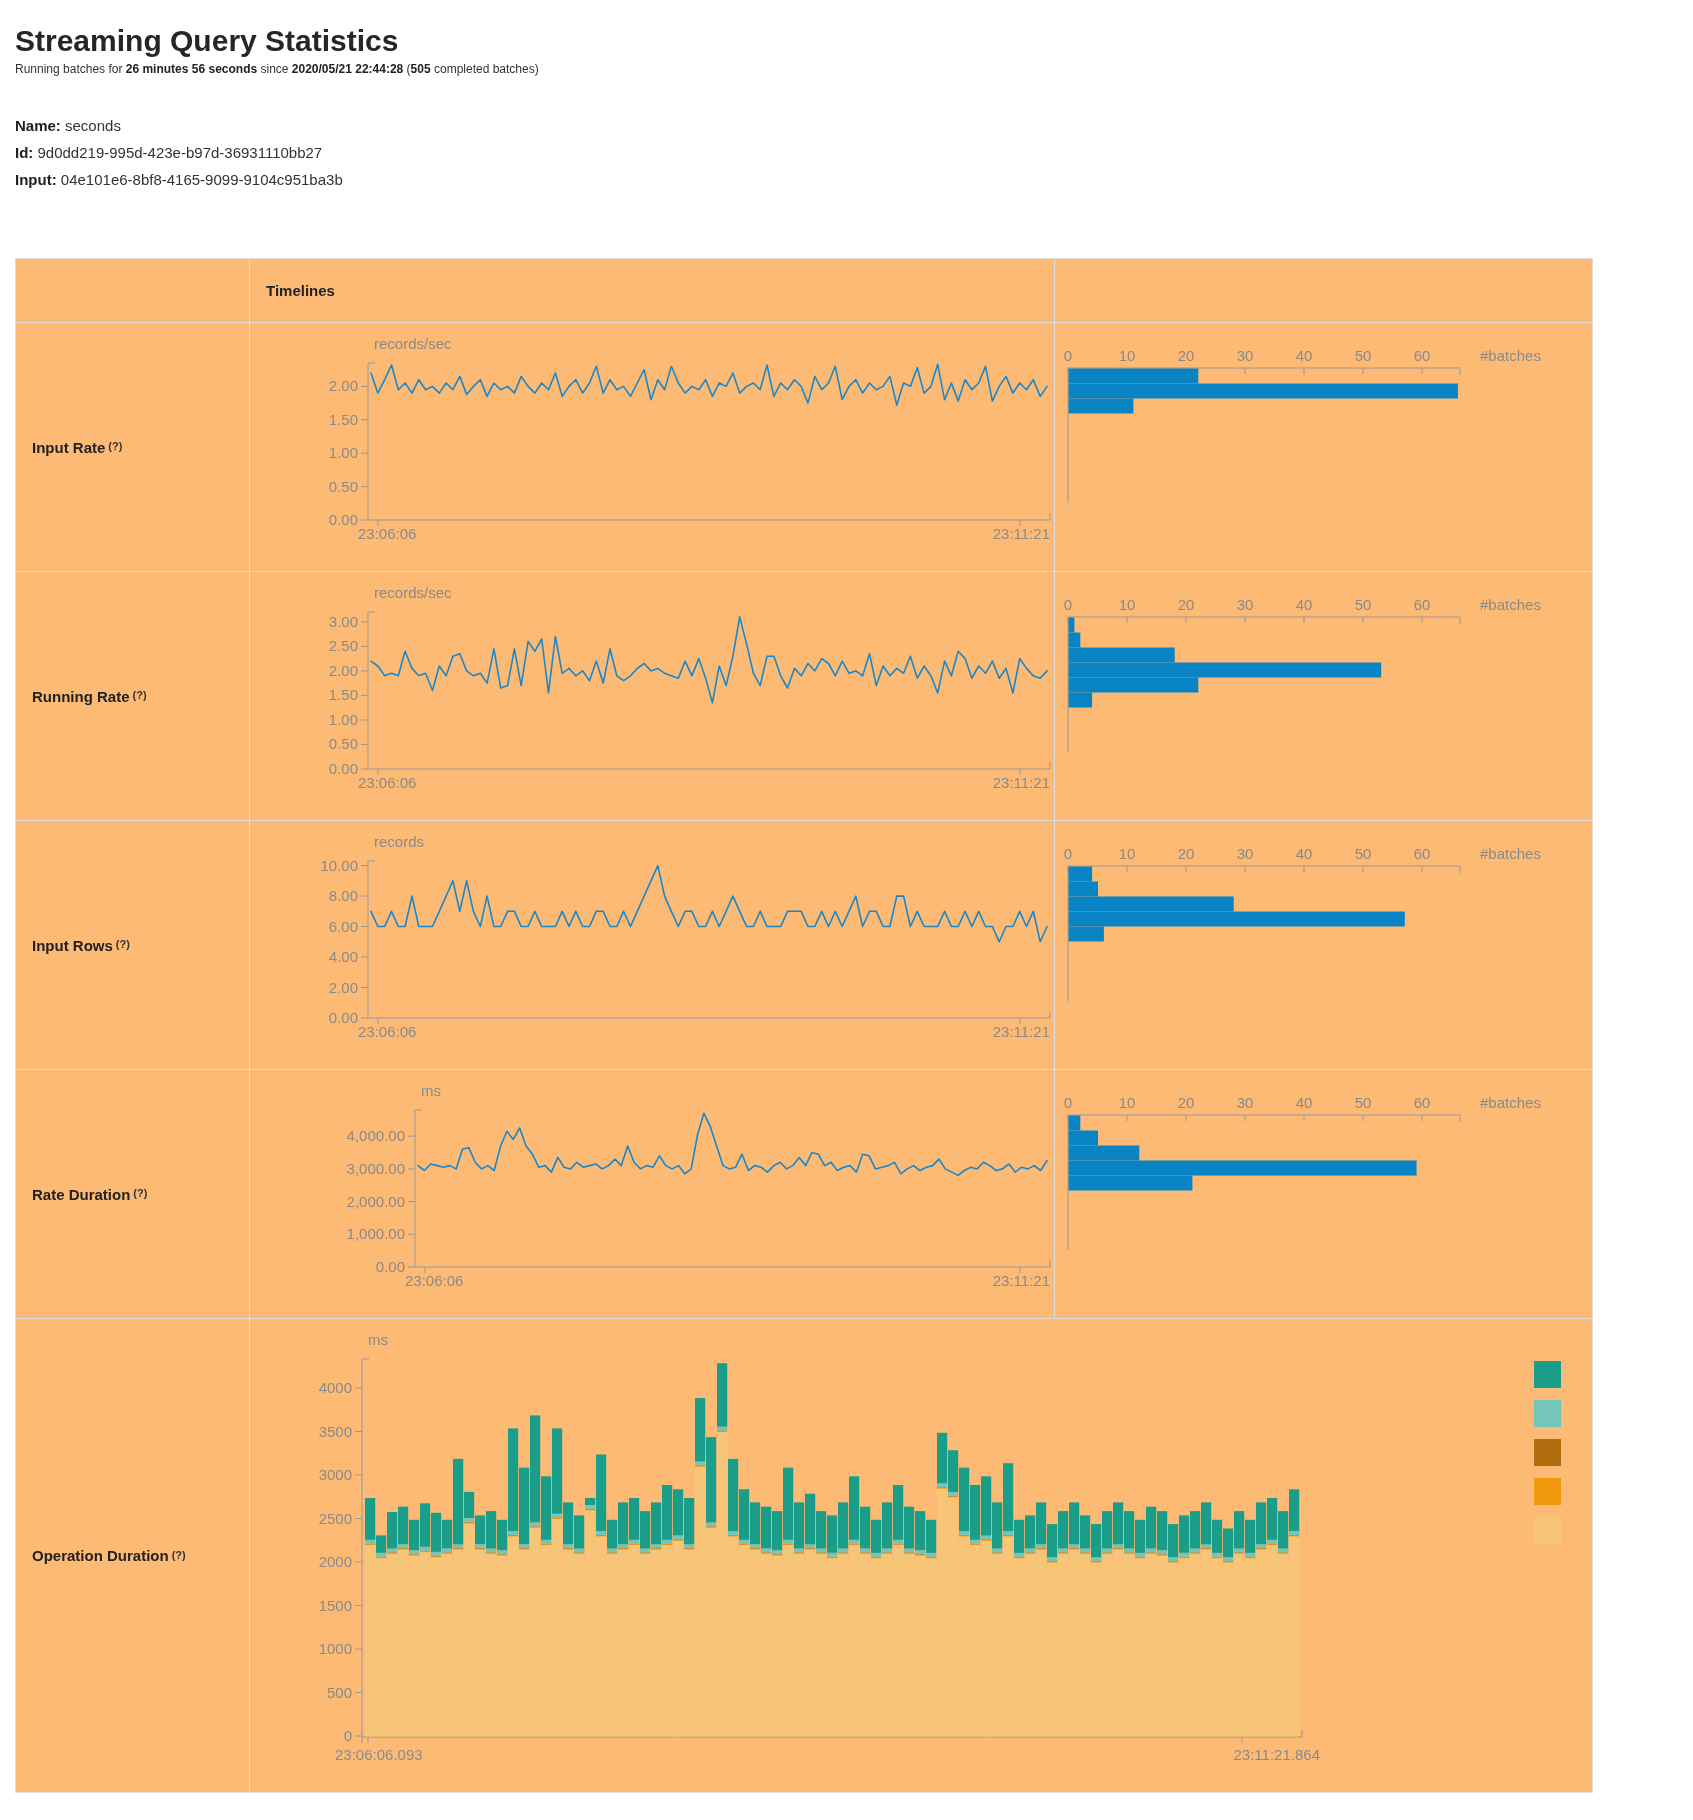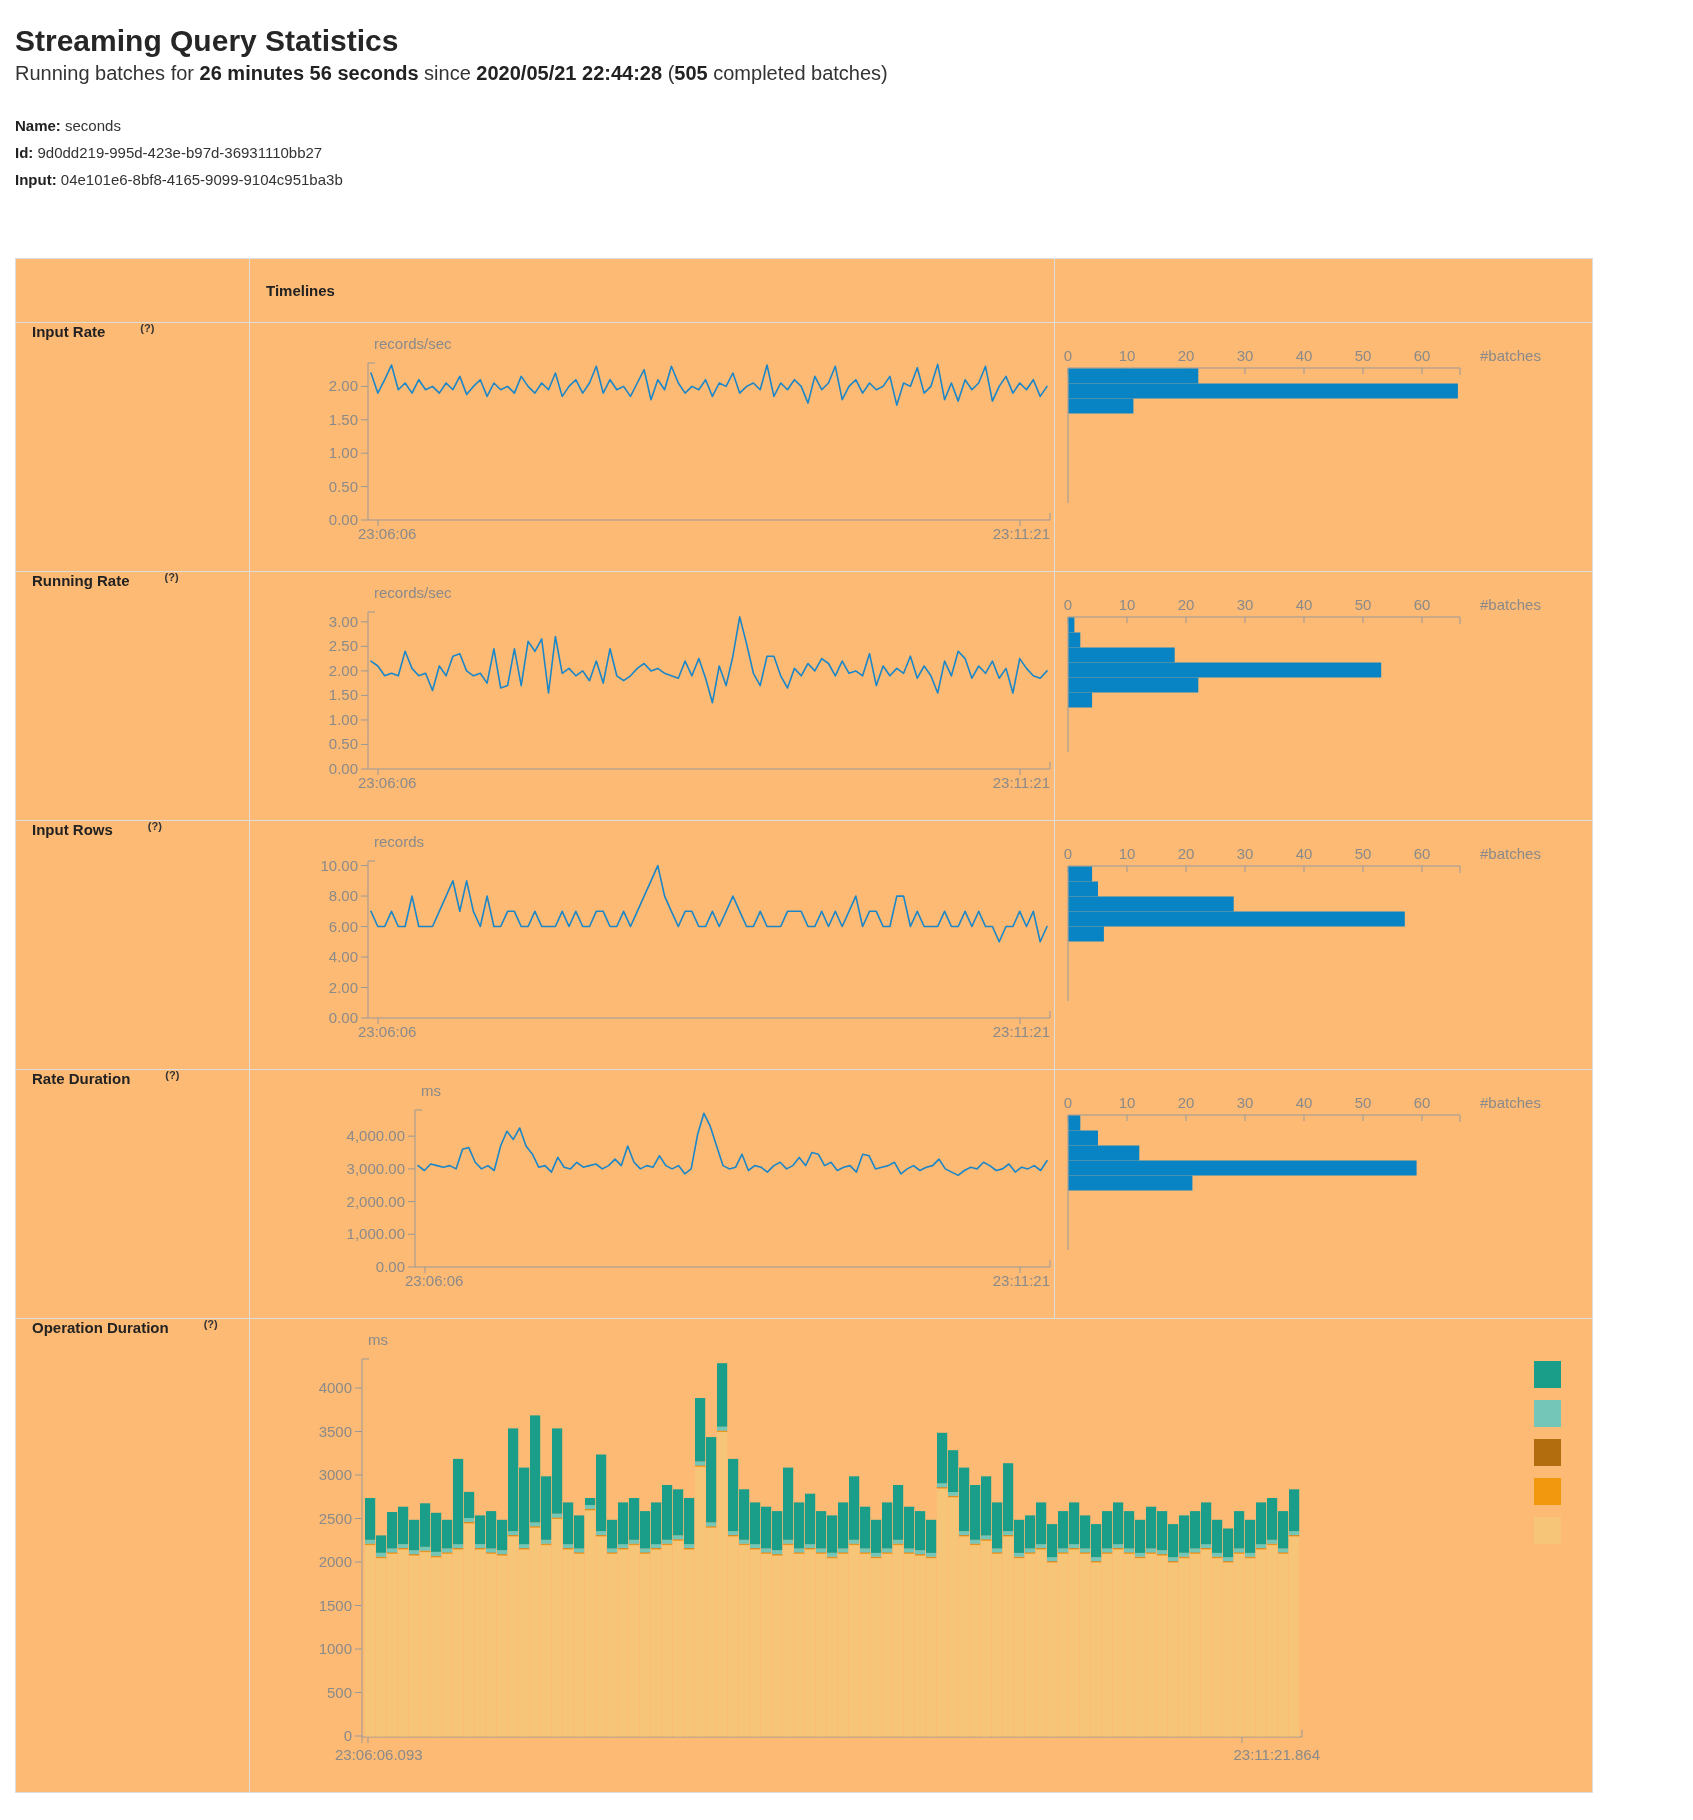--- a/index.html
+++ b/index.html
@@ -1,28 +1,28 @@
 <!DOCTYPE html>
 <html><head>
 <meta charset="utf-8">
 <style>
   html,body{margin:0;padding:0;background:#fff;}
   body{width:1693px;height:1820px;position:relative;font-family:"Liberation Sans",sans-serif;color:#333;}
   #title{position:absolute;left:15px;top:12px;font-size:30px;font-weight:bold;color:#262626;margin-top:12px;}
-  #subtitle{position:absolute;left:15px;top:62px;font-size:20px;color:#333;}
+  #subtitle{position:absolute;left:15px;top:62px;font-size:12px;color:#333;}
   #subtitle b{color:#222;}
   #meta{position:absolute;left:15px;top:112px;font-size:15px;line-height:27px;color:#333;}
   #meta b{color:#222;text-align:center;}
   .stats-table{position:absolute;left:15px;top:258px;width:1576px;border:1px solid #ddd;background:#fdba74;}
   .trow{display:flex;border-bottom:1px solid #ddd;}
   .trow:last-child{border-bottom:none;}
   .hrow{height:63px;}
   .mrow{height:248px;}
   .orow{height:473px;}
-  .cell-label{width:234px;border-right:1px solid #ddd;box-sizing:border-box;display:flex;align-items:flex-start;padding-left:16px;font-weight:bold;font-size:15px;color:#222;gap:32px;}
+  .cell-label{width:234px;border-right:1px solid #ddd;box-sizing:border-box;display:flex;align-items:center;padding-left:16px;font-weight:bold;font-size:15px;color:#222;}
   .cell-label sup{font-size:11px;font-weight:bold;margin-left:3px;position:relative;top:-1px;color:#333;}
   .cell-head{display:flex;align-items:center;padding-left:16px;font-weight:bold;font-size:15px;color:#222;box-sizing:border-box;}
   .w-timeline{width:805px;border-right:1px solid #ddd;}
   .w-hist{flex:1;}
   .cell-chart{box-sizing:border-box;overflow:hidden;}
   .cell-chart svg{display:block;}
   svg text{font-family:"Liberation Sans",sans-serif;}
 </style>
 </head>
 <body>

